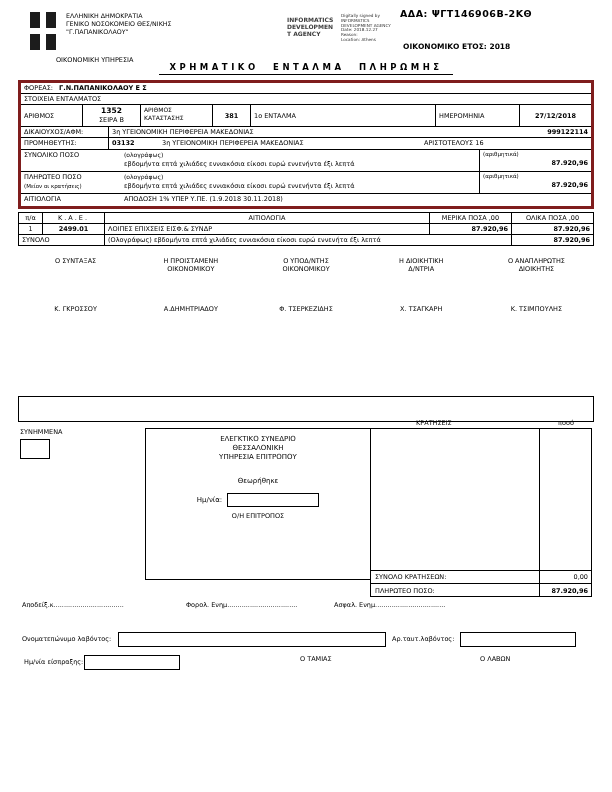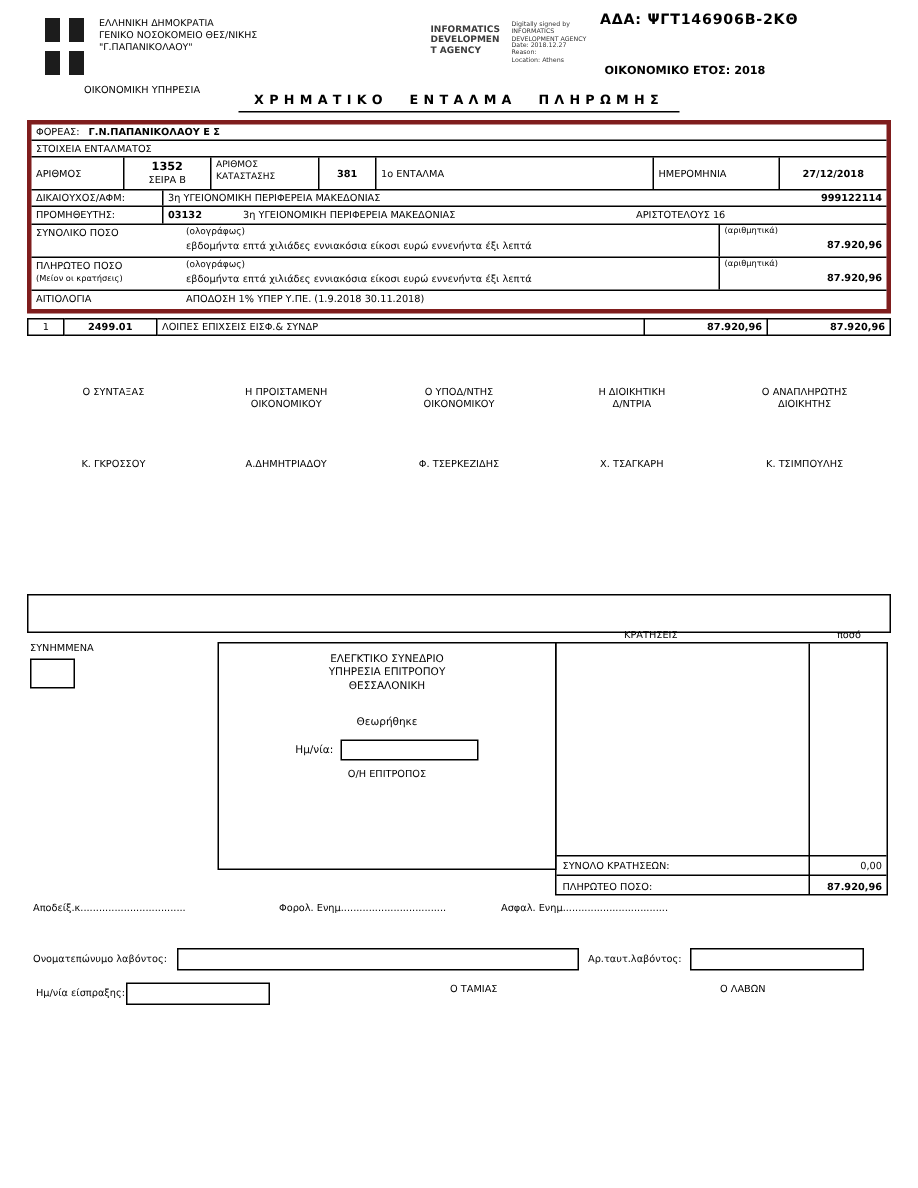--- a/index.html
+++ b/index.html
@@ -188,26 +188,38 @@
   <table class="kae">
     <colgroup>
         <col style="width:24px;">
         <col style="width:62px;">
         <col>
         <col style="width:82px;">
         <col style="width:82px;">
       </colgroup>
     <tbody>
     <tr>
+      <td class="tc">π/α</td>
+      <td class="tc sp">Κ.Α.Ε.</td>
+      <td class="tc">ΑΙΤΙΟΛΟΓΙΑ</td>
+      <td class="tc">ΜΕΡΙΚΑ ΠΟΣΑ ,00</td>
+      <td class="tc">ΟΛΙΚΑ ΠΟΣΑ ,00</td>
+    </tr>
+    <tr>
       <td class="tc">1</td>
       <td class="tc b">2499.01</td>
       <td>ΛΟΙΠΕΣ ΕΠΙΧΣΕΙΣ ΕΙΣΦ.&amp; ΣΥΝΔΡ</td>
       <td class="tr b">87.920,96</td>
       <td class="tr b">87.920,96</td>
     </tr>
+    <tr>
+      <td colspan="2">ΣΥΝΟΛΟ</td>
+      <td colspan="2">(Ολογράφως) εβδομήντα επτά χιλιάδες εννιακόσια είκοσι ευρώ εννενήτα έξι λεπτά</td>
+      <td class="tr b">87.920,96</td>
+    </tr>
     </tbody>
   </table>
 
   <div class="abs sigs">
     <div class="sig">
       <div class="pre">Ο ΣΥΝΤΑΞΑΣ</div>
       <div class="name">Κ. ΓΚΡΟΣΣΟΥ</div>
     </div>
     <div class="sig">
       <div class="pre">Η ΠΡΟΙΣΤΑΜΕΝΗ
@@ -234,22 +246,22 @@
   <div class="abs box" style="left:18px;top:396px;width:576px;height:26px;"></div>
 
   <span class="abs fs65" style="left:416px;top:419px;">ΚΡΑΤΗΣΕΙΣ</span>
   <span class="abs fs65" style="left:558px;top:419px;text-align:right;">ποσό</span>
 
   <span class="abs fs65" style="left:20px;top:428px;">ΣΥΝΗΜΜΕΝΑ</span>
   <div class="abs box" style="left:20px;top:439px;width:30px;height:20px;"></div>
 
   <div class="abs eleg">
     <div>ΕΛΕΓΚΤΙΚΟ ΣΥΝΕΔΡΙΟ</div>
+    <div>ΘΕΣΣΑΛΟΝΙΚΗ</div>
     <div>ΥΠΗΡΕΣΙΑ ΕΠΙΤΡΟΠΟΥ</div>
-    <div>ΘΕΣΣΑΛΟΝΙΚΗ</div>
     <div class="theo">Θεωρήθηκε</div>
     <div class="imnia-row">
       <span>Ημ/νία:</span>
       <span class="imnia-box"></span>
     </div>
     <div class="epi">Ο/Η ΕΠΙΤΡΟΠΟΣ</div>
   </div>
 
   <div class="abs krat">
     <div class="vline"></div>

